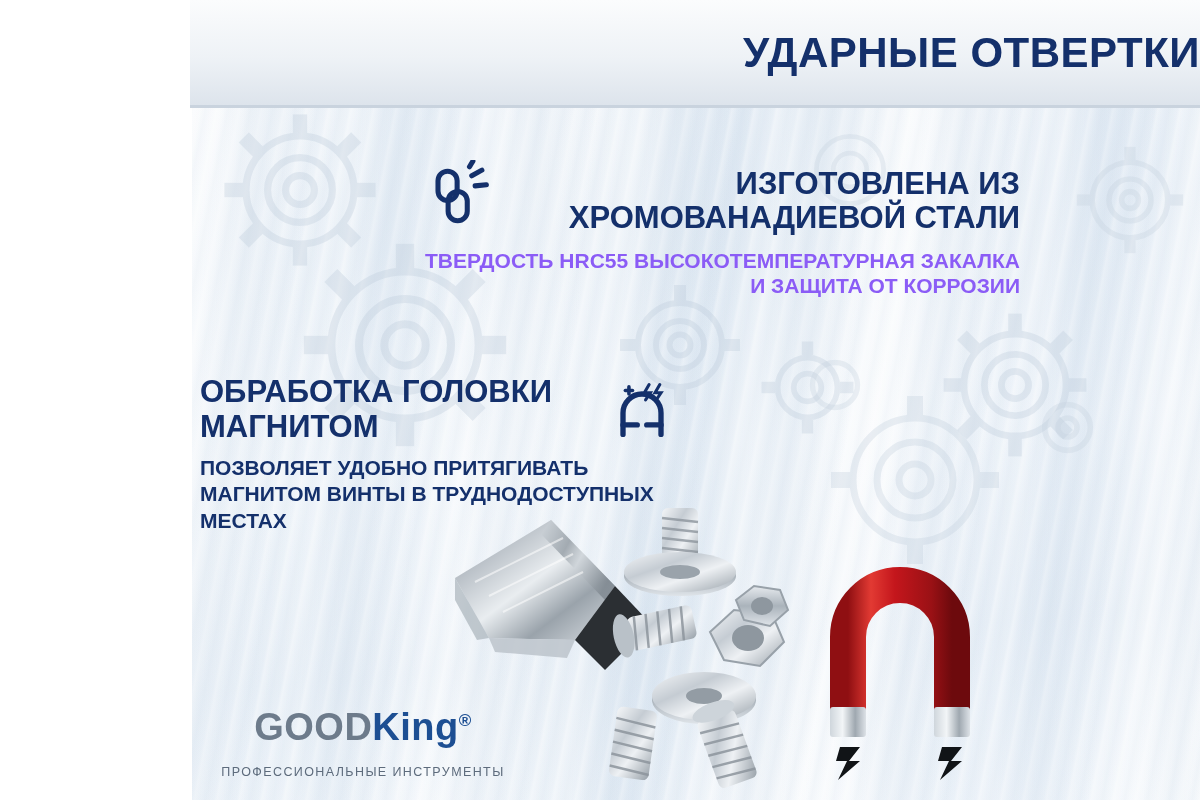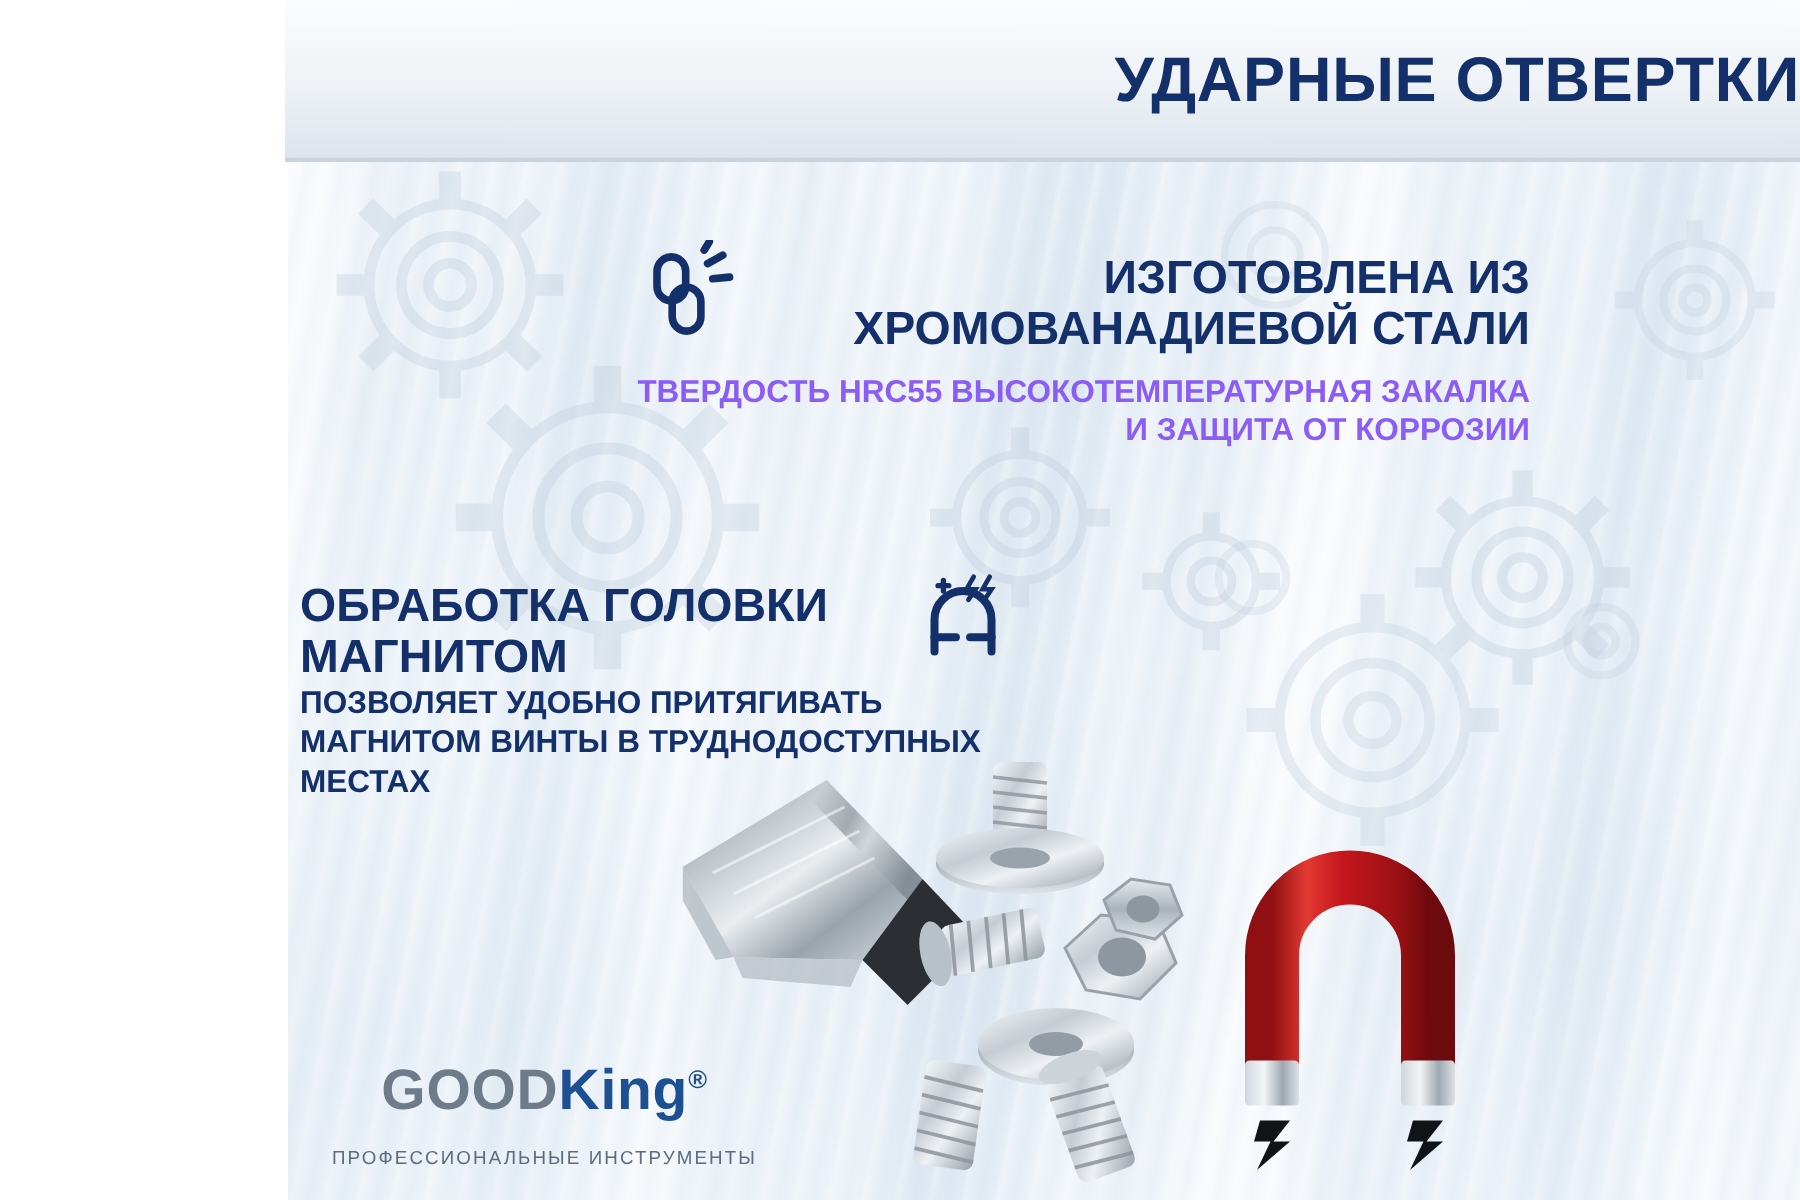--- a/index.html
+++ b/index.html
@@ -77,21 +77,21 @@
   .f1 .head-row { display: flex; align-items: flex-end; gap: 18px; }
   .f1 .heading {
     color: #14306b; font-weight: bold; font-size: 31px; line-height: 1.12;
     text-align: right; flex: 1;
   }
   .f1 .sub {
     margin-top: 12px; color: #8b5cf6; font-weight: bold; font-size: 21px;
     line-height: 1.2; text-align: right;
   }
   .f2 { left: 200px; top: 375px; width: 480px; }
-  .f2 .head-row { display: flex; align-items: flex-end; gap: 36px; }
+  .f2 .head-row { display: flex; align-items: flex-start; gap: 36px; }
   .f2 .heading {
     color: #14306b; font-weight: bold; font-size: 31px; line-height: 1.12;
     text-align: left; flex: 1;
   }
   .f2 .sub {
     color: #14306b; font-weight: bold; font-size: 21px;
     line-height: 1.25; text-align: left;
   }
   .icon-box { flex: 0 0 auto; }
   

